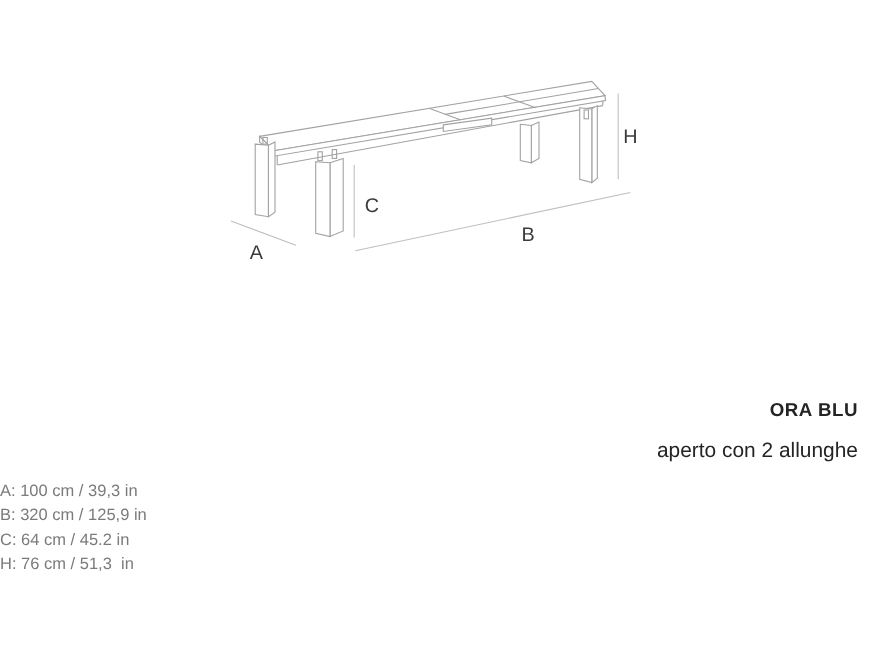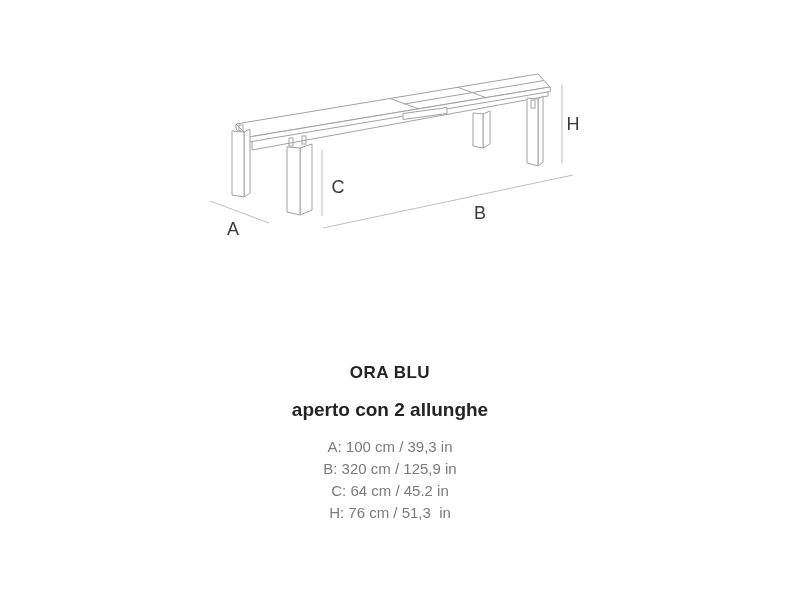--- a/index.html
+++ b/index.html
@@ -25,48 +25,47 @@
     transform: translate(-50%, -50%);
     font-size: 18px;
     color: #3a3a3a;
     line-height: 1;
     user-select: none;
   }
   .text-block {
     position: absolute;
     left: 0;
     width: 780px;
-    text-align: center;
+    text-align: right;
   }
   .product-title {
     top: 363px;
     font-size: 17px;
     font-weight: bold;
     color: #242424;
     letter-spacing: 0.5px;
   }
   .product-subtitle {
     top: 399px;
     font-size: 19px;
-    font-weight: bold;
+    font-weight: normal;
     color: #242424;
   }
   .dim-line-text {
     height: 22px;
     line-height: 22px;
     font-size: 15px;
     color: #7b7b7b;
     white-space: pre;
   }
   .dims-block {
     position: absolute;
     top: 436px;
     left: 0;
     width: 780px;
-    text-align: center;
   }
   svg .tbl { stroke: #a2a2a2; stroke-width: 1; fill: none; }
   svg .tblf { stroke: #a2a2a2; stroke-width: 1; fill: #ffffff; }
   svg .dim { stroke: #bfbfbf; stroke-width: 1; fill: none; }
 </style>
 </head>
 <body>
 
 <div id="stage">
 

